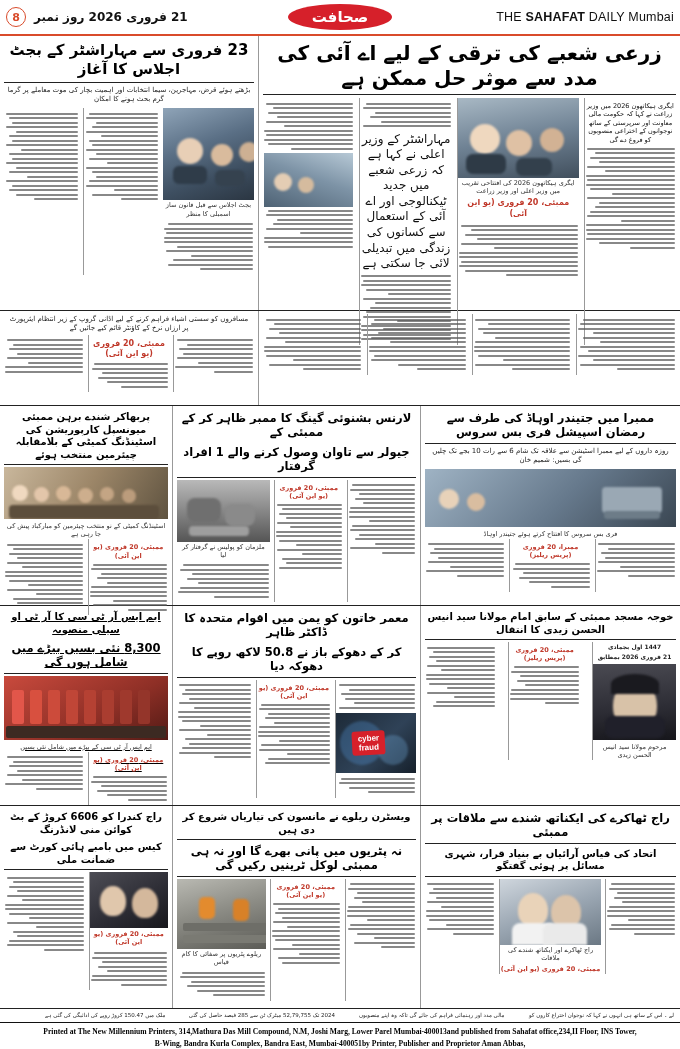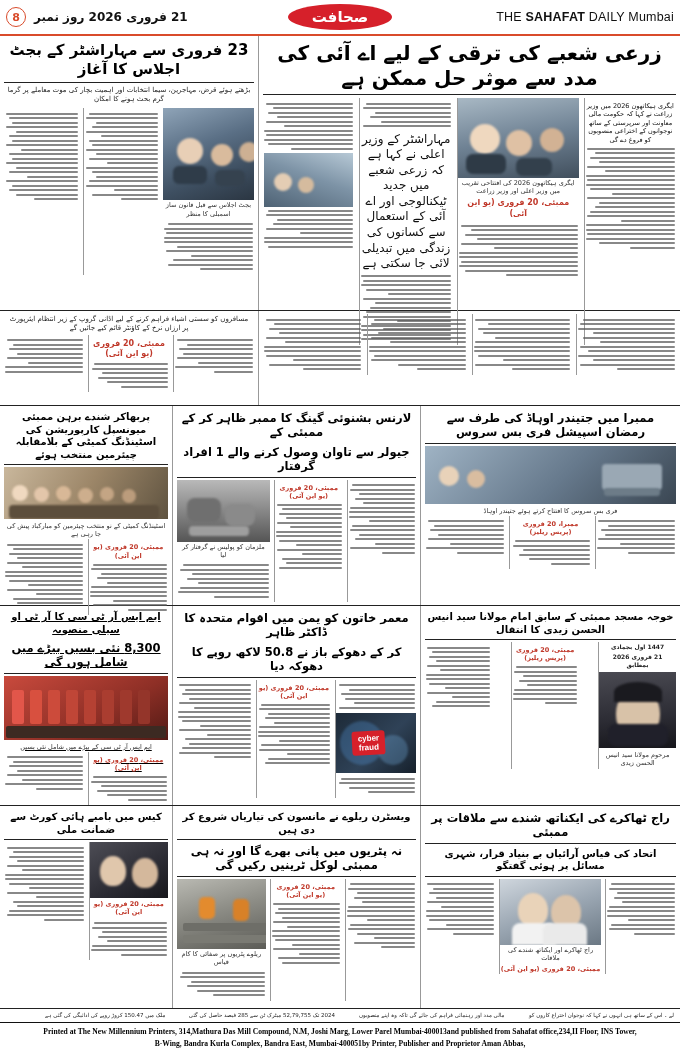--- a/index.html
+++ b/index.html
@@ -526,20 +526,21 @@
             <div class="ln w90"></div>
               <div class="ln w60"></div>
               <div class="ln w98"></div>
             <div class="ln w50"></div>
           </div>
         </div>
       </div>
 
       <div class="col vrule" style="width:260px;">
         <div class="hl hl-sm rule-under">ممبرا میں جتیندر اوہاڈ کی طرف سے رمضان اسپیشل فری بس سروس</div>
+        <div class="subhl">روزہ داروں کے لیے ممبرا اسٹیشن سے علاقہ تک شام 6 سے رات 10 بجے تک چلیں گی بسیں: شمیم خان</div>
         <div class="photo ph-g" style="height:58px;margin:2px 0;">
           <div class="blob" style="width:20px;height:20px;background:#e8d2b9;left:14px;top:20px;"></div>
           <div class="blob" style="width:18px;height:18px;background:#d9bda0;left:42px;top:24px;"></div>
           <div class="blob" style="width:60px;height:26px;background:#9aa8b4;right:14px;top:18px;border-radius:4px;"></div>
           <div class="blob" style="width:56px;height:8px;background:#6d7c88;right:16px;top:42px;border-radius:3px;"></div>
         </div>
         <div class="cap">فری بس سروس کا افتتاح کرتے ہوئے جتیندر اوہاڈ</div>
         <div style="display:flex;gap:4px;">
           <div style="flex:1;" class="body-txt">
             <div class="ln w98"></div>
@@ -678,21 +679,21 @@
                 <div class="ln w98"></div>
                 <div class="ln w85"></div>
               <div class="ln w60"></div>
             </div>
           </div>
         </div>
       </div>
 
       <div class="col vrule" style="width:260px;">
         <div class="hl hl-xs rule-under">خوجہ مسجد ممبئی کے سابق امام مولانا سید انیس الحسن زیدی کا انتقال</div>
-        <div style="display:flex;gap:20px;margin-top:2px;">
+        <div style="display:flex;gap:12px;margin-top:2px;">
           <div style="flex:1;" class="body-txt">
             <div class="ln w98"></div>
               <div class="ln w90"></div>
               <div class="ln w95"></div>
             <div class="ln w85"></div>
               <div class="ln w98"></div>
               <div class="ln w78"></div>
             <div class="ln w92"></div>
               <div class="ln w88"></div>
               <div class="ln w95"></div>
@@ -726,20 +727,21 @@
           </div>
         </div>
       </div>
     </div>
   </div>
 
   <div class="band" style="height:203px;">
     <div class="cols" style="height:100%;">
 
       <div class="col" style="width:172px;">
+        <div class="hl hl-xs">راج کندرا کو 6606 کروڑ کے بٹ کوائن منی لانڈرنگ</div>
         <div class="hl hl-xs rule-under">کیس میں بامبے ہائی کورٹ سے ضمانت ملی</div>
         <div style="display:flex;gap:4px;margin-top:2px;">
           <div style="flex:1;" class="body-txt">
             <div class="ln w98"></div>
               <div class="ln w90"></div>
               <div class="ln w95"></div>
             <div class="ln w85"></div>
               <div class="ln w98"></div>
               <div class="ln w78"></div>
             <div class="ln w92"></div>

